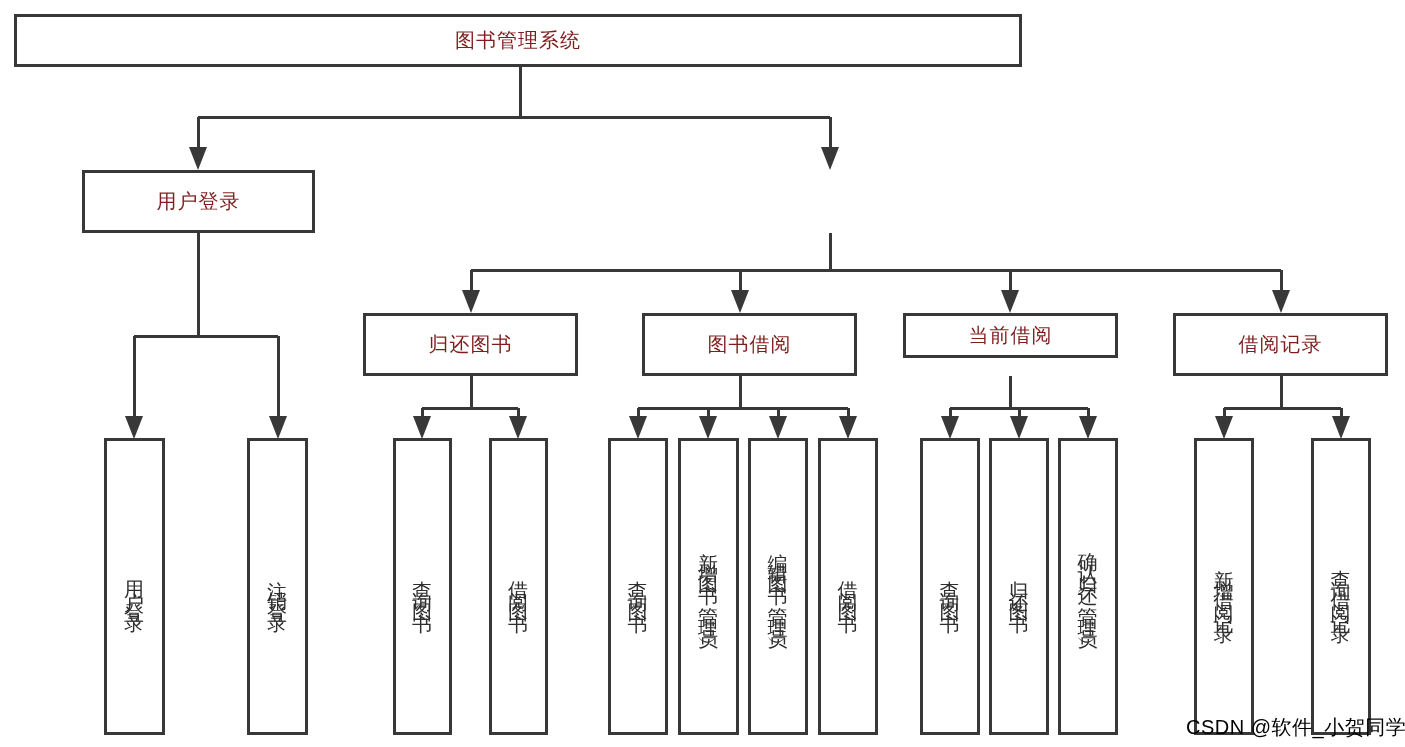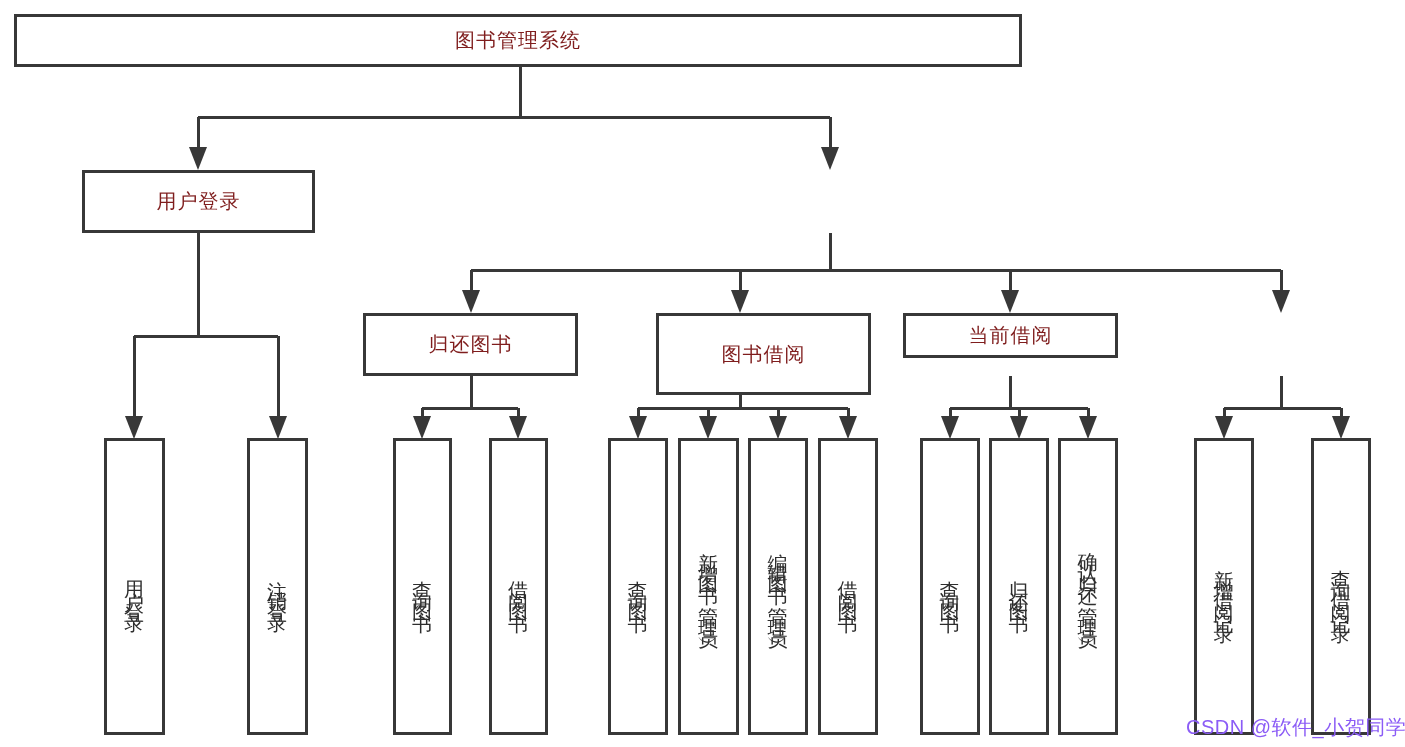--- a/index.html
+++ b/index.html
@@ -39,21 +39,21 @@
     line-height: 1;
     letter-spacing: 11px;
     color: #2e2e2e;
   }
   #watermark {
     position: absolute;
     left: 1186px;
     top: 714px;
     font-size: 20px;
     letter-spacing: 0.5px;
-    color: #8b5cf6;
+    color: #000000;
     white-space: nowrap;
     z-index: 5;
   }
 </style>
 </head>
 <body>
 
 <div id="canvas">
 
   <svg id="connectors" viewBox="0 0 1405 747" xmlns="http://www.w3.org/2000/svg" aria-hidden="true">
@@ -129,25 +129,28 @@
     <span class="h-label">图书管理系统</span>
   </div>
 
   <div class="box" style="left:82px;top:170px;width:233px;height:63px">
     <span class="h-label">用户登录</span>
   </div>
 
   <div class="box" style="left:363px;top:313px;width:215px;height:63px">
     <span class="h-label">归还图书</span>
   </div>
-  <div class="box" style="left:656px;top:313px;width:215px;height:82px">
+  <div class="box" style="left:642px;top:313px;width:215px;height:63px">
     <span class="h-label">图书借阅</span>
   </div>
   <div class="box" style="left:903px;top:313px;width:215px;height:45px">
     <span class="h-label">当前借阅</span>
+  </div>
+  <div class="box" style="left:1173px;top:313px;width:215px;height:63px">
+    <span class="h-label">借阅记录</span>
   </div>
 
   <div class="box leaf" style="left:104px;width:61px">
     <span class="v-label">用户登录</span>
   </div>
   <div class="box leaf" style="left:247px;width:61px">
     <span class="v-label">注销登录</span>
   </div>
 
   <div class="box leaf" style="left:393px;width:59px">

